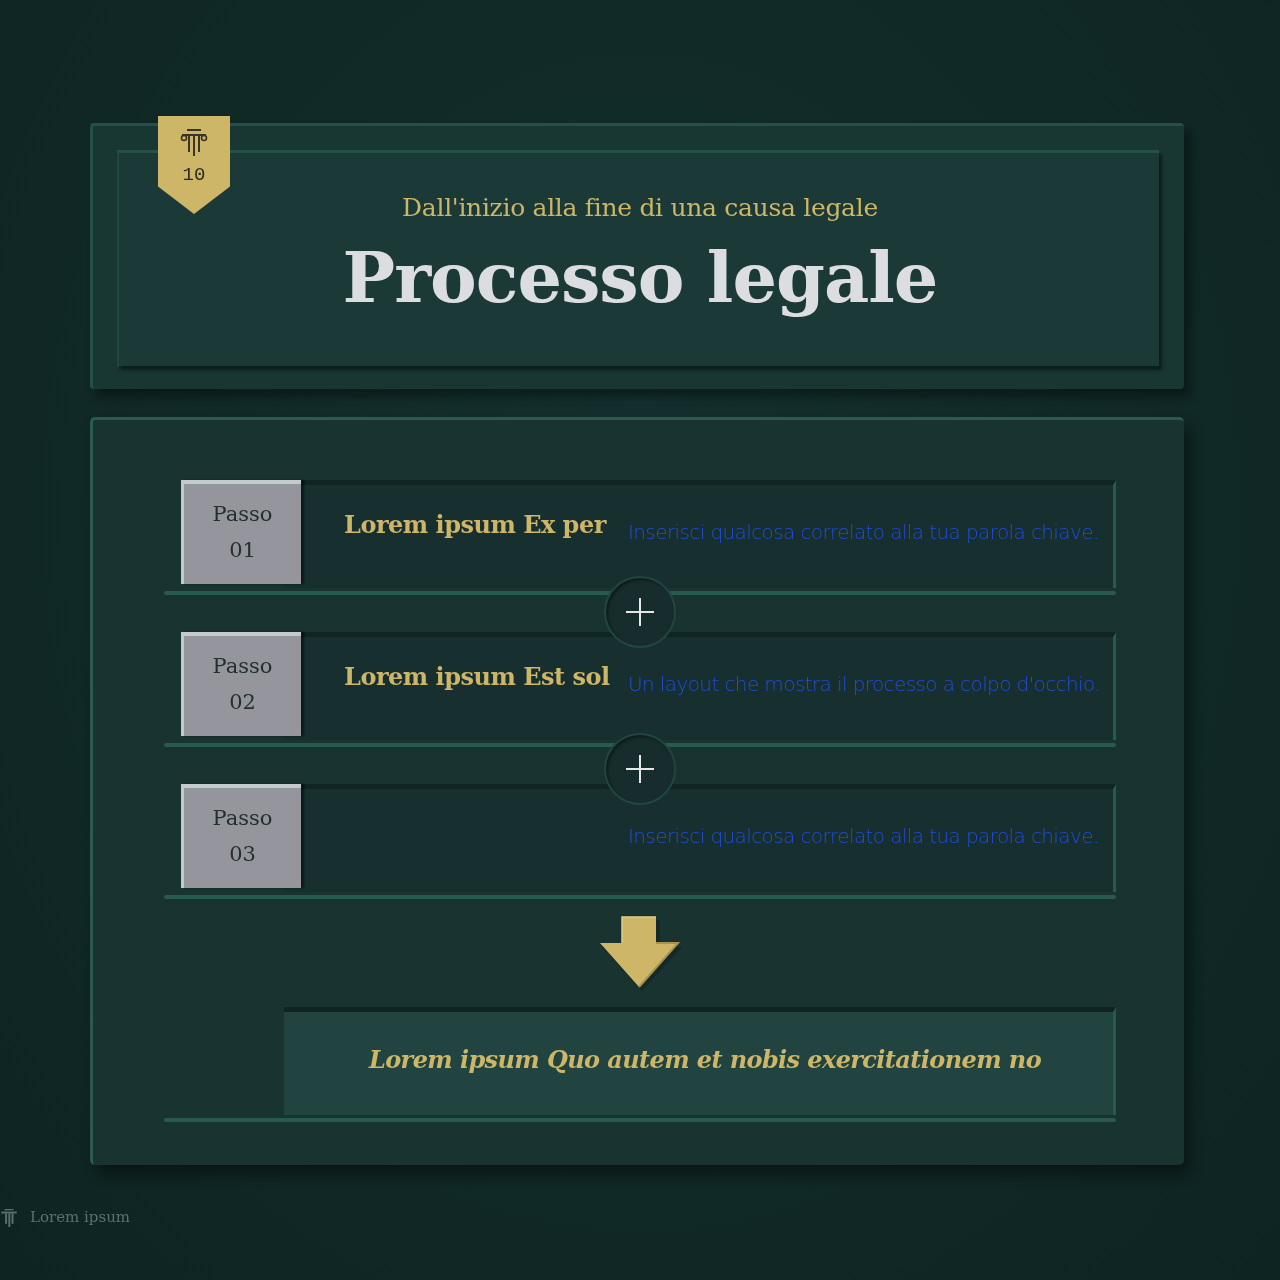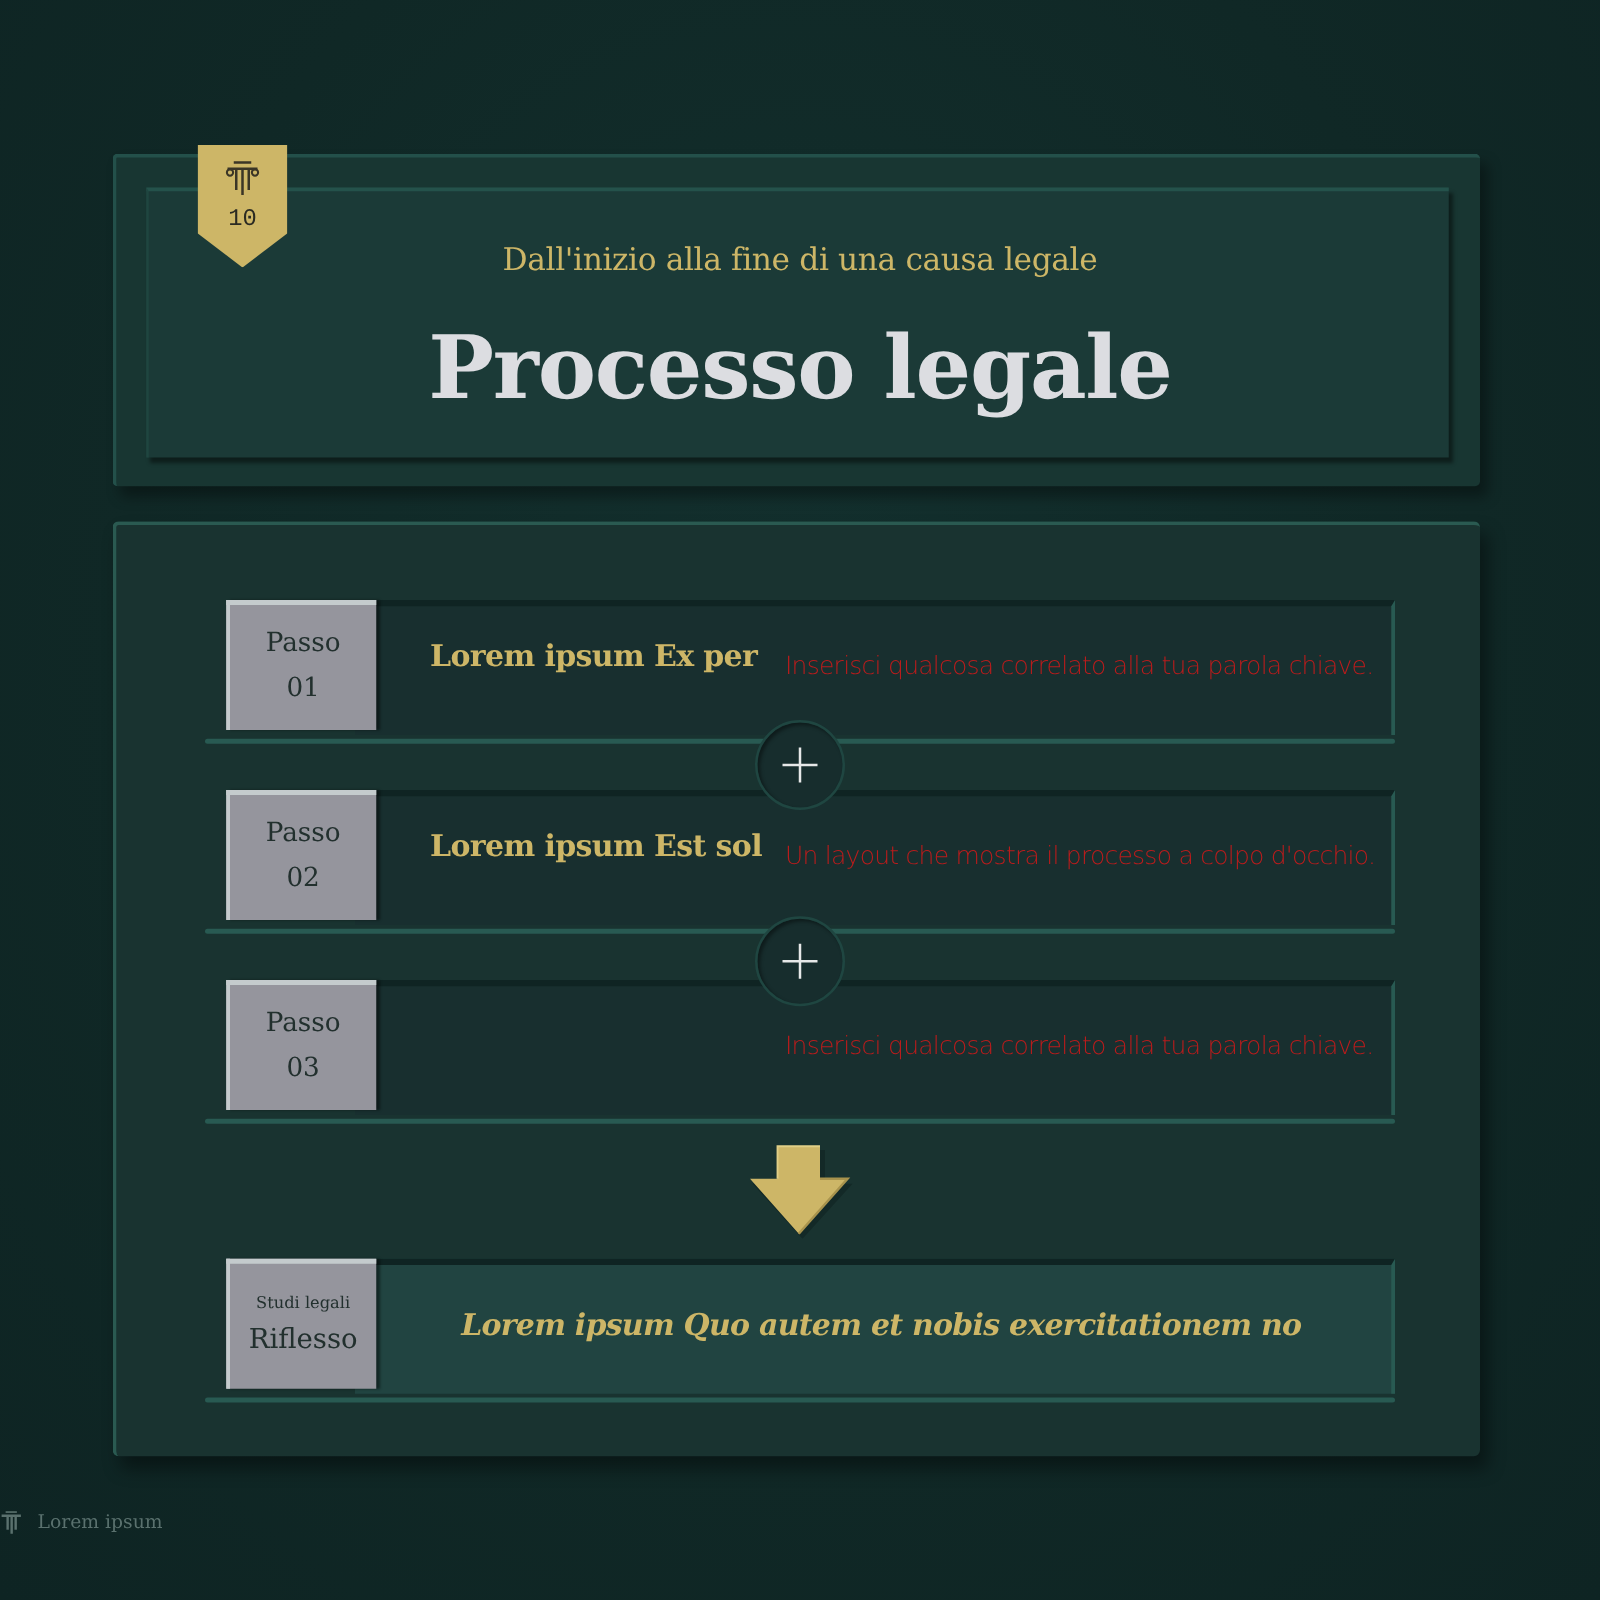--- a/index.html
+++ b/index.html
@@ -34,21 +34,21 @@
   .badge-num {
     position:absolute; left:0; width:72px; top:48px; text-align:center;
     font-family:Liberation Mono, monospace; font-size:19px; color:#2a2a22;
   }
   .subtitle {
     position:absolute; left:0; width:1280px; top:193px; text-align:center;
     font-family:"DejaVu Serif", serif; font-size:25px; color:#cdb667;
     letter-spacing:-0.3px;
   }
   .title {
-    position:absolute; left:0; width:1280px; top:252px; text-align:center;
+    position:absolute; left:0; width:1280px; top:236px; text-align:center;
     font-family:"DejaVu Serif", serif; font-size:70px; font-weight:bold; color:#dcdde1;
     letter-spacing:-1px;
   }
   .main-panel {
     position:absolute; left:90px; top:417px; width:1094px; height:748px;
     background:#193330;
     border-top:3px solid #2a5a51; border-left:3px solid #2a5a51;
     box-sizing:border-box; border-radius:5px;
     box-shadow: 6px 10px 14px rgba(0,0,0,0.4);
   }
@@ -74,21 +74,21 @@
     text-align:center; color:#22302e;
   }
   .step-box .l1 { font-size:21px; margin-top:18px; line-height:24px; }
   .step-box .l2 { font-size:21px; margin-top:12px; line-height:24px; }
   .step-title {
     position:absolute; left:180px; top:32px; width:260px;
     font-size:24px; font-weight:bold; color:#cdb667; white-space:nowrap; letter-spacing:-0.5px;text-align:right;
   }
   .step-desc {
     position:absolute; left:464px; top:42px;
-    font-family:"DejaVu Sans", sans-serif; font-size:20px; color:#b91c1c; white-space:nowrap;
+    font-family:"DejaVu Sans", sans-serif; font-size:20px; color:#1d4ed8; white-space:nowrap;
     letter-spacing:-0.6px; font-weight:300;
   }
   .plus {
     position:absolute; left:604px; width:72px; height:72px; border-radius:50%;
     background:#172d2d;
     border:2px solid #1f4641;
     box-sizing:border-box;
     box-shadow: inset 2px 2px 3px rgba(0,0,0,0.4);
   }
   .plus::before, .plus::after {
@@ -175,24 +175,20 @@
 <svg class="arrow" viewBox="0 0 84 76">
   <polygon points="27,3 60,3 60,30 82,30 42,74 2,30 27,30" fill="#0d1f1e" opacity="0.5" transform="translate(2,2)"></polygon>
   <polygon points="24,2 58,2 58,28 80,28 41,72 2,28 24,28" fill="#cdb667"></polygon>
   <polyline points="24,28 24,2 58,2" fill="none" stroke="#e0cf86" stroke-width="1.5"></polyline>
   <polyline points="58,28 80,28 41,72" fill="none" stroke="#a8934d" stroke-width="2"></polyline>
 </svg>
 
 <div class="final">
   <div class="step-bar"></div>
   <div class="step-base"></div>
-  <div class="step-box">
-    <div class="l1">Studi legali</div>
-    <div class="l2">Riflesso</div>
-  </div>
   <div class="final-text">Lorem ipsum Quo autem et nobis exercitationem no</div>
 </div>
 
 <div class="footer">
   <svg width="18" height="20" viewBox="0 0 28 30">
     <path d="M2 5 H26 V8 H2 Z" fill="#5a716e"></path>
     <rect x="7" y="1" width="14" height="2" fill="#5a716e"></rect>
     <rect x="8" y="8" width="3" height="16" fill="#5a716e"></rect>
     <rect x="13" y="8" width="3" height="21" fill="#5a716e"></rect>
     <rect x="18" y="8" width="3" height="16" fill="#5a716e"></rect>

